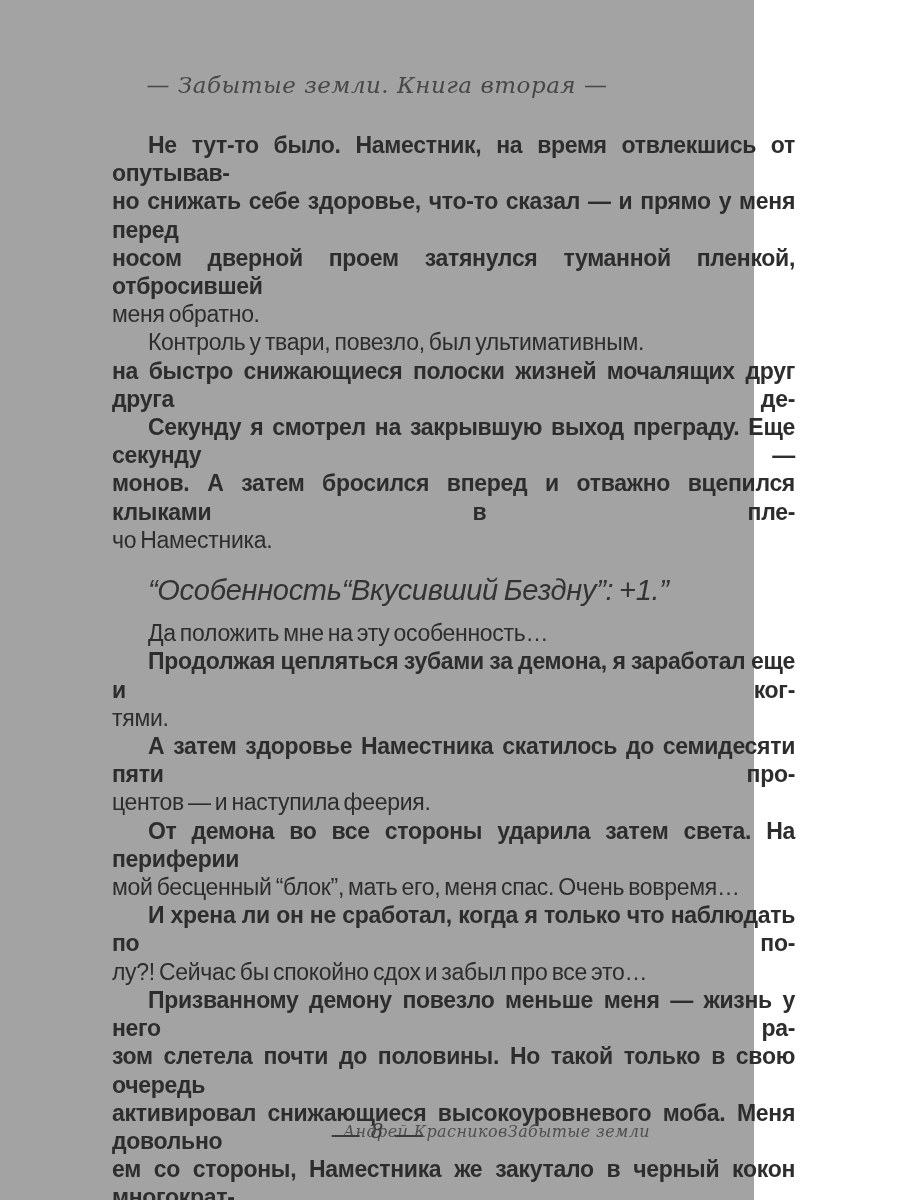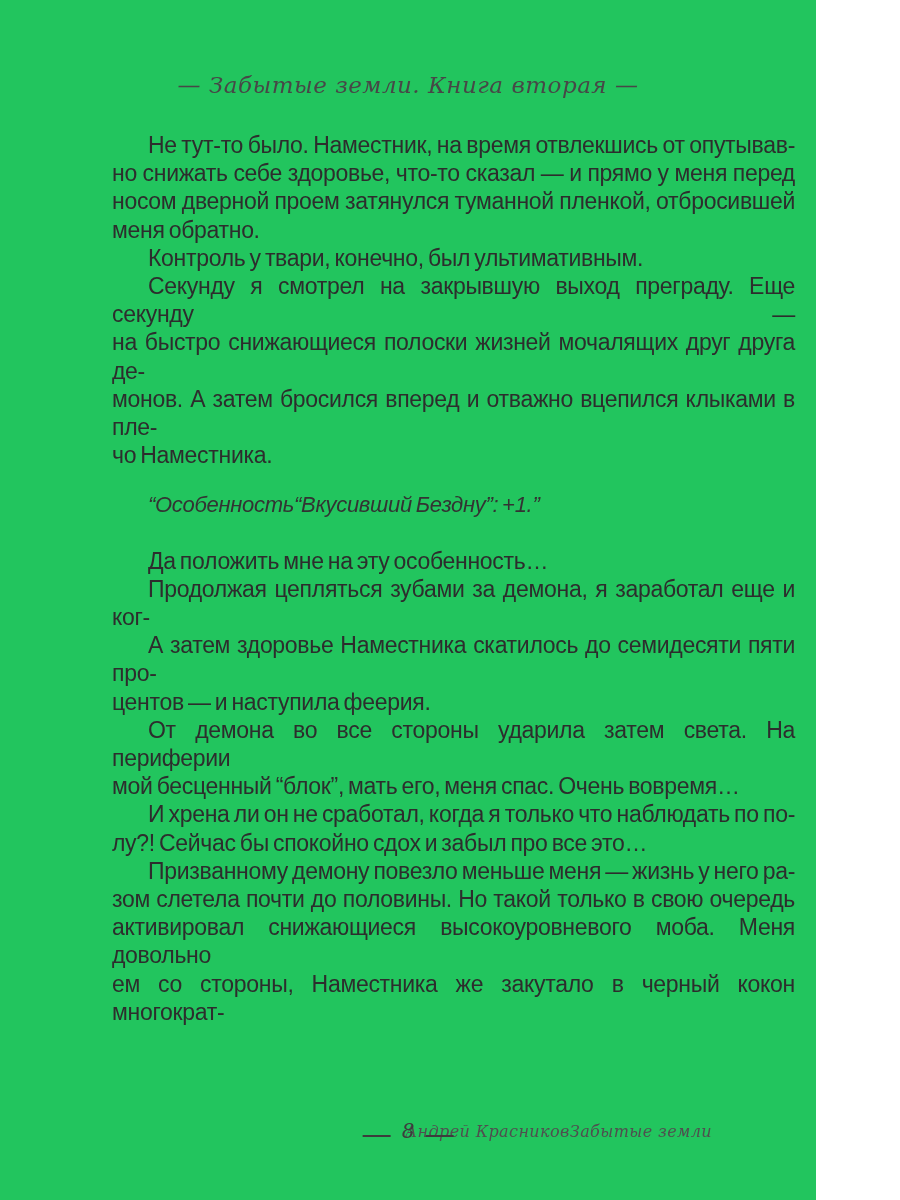--- a/index.html
+++ b/index.html
@@ -5,23 +5,23 @@
   html, body {
     margin: 0;
     padding: 0;
     width: 900px;
     height: 1200px;
     background: #ffffff;
     overflow: hidden;
   }
   .page {
     position: relative;
-    width: 816px;
+    width: 754px;
     height: 1200px;
-    background: #22c55e;
+    background: #a3a3a3;
     font-family: "Liberation Sans", "DejaVu Sans", sans-serif;
   }
   .running-title {
     position: absolute;
     top: 72px;
     left: 0;
     right: 0;
     text-align: center;
     font-family: "DejaVu Serif", serif;
     font-style: italic;
@@ -39,27 +39,28 @@
     letter-spacing: -0.3px;
     word-spacing: -2px;
     color: #2d2d2d;
   }
   .paragraph { margin: 0; }
   .line { white-space: normal; }
   .line.j {
     text-align: justify;
     -moz-text-align-last: justify;
     text-align-last: justify;
+    font-weight: bold;
   }
   .line.first { text-indent: 36px; }
   .paragraph.quote {
     font-style: italic;
     margin-top: 22px;
-    margin-bottom: 27px;
-    font-size: 22px;
+    margin-bottom: 15px;
+    font-size: 29px;
     color: #333333;
   }
   .page-footer {
     position: absolute;
     top: 1114px;
     left: 104px;
     right: 104px;
     height: 34px;
     display: flex;
     justify-content: flex-end;
@@ -101,36 +102,37 @@
   <div class="running-title">— Забытые земли. Книга вторая —</div>
 
   <div class="body-text">
       <div class="paragraph">
         <div class="line j first">Не тут-то было. Наместник, на время отвлекшись от опутывав-</div>
         <div class="line j">но снижать себе здоровье, что-то сказал — и прямо у меня перед</div>
         <div class="line j">носом дверной проем затянулся туманной пленкой, отбросившей</div>
         <div class="line">меня обратно.</div>
       </div>
       <div class="paragraph">
-        <div class="line first">Контроль у твари, конечно, был ультимативным.</div>
+        <div class="line first">Контроль у твари, повезло, был ультимативным.</div>
       </div>
       <div class="paragraph">
+        <div class="line j">на быстро снижающиеся полоски жизней мочалящих друг друга де-</div>
         <div class="line j first">Секунду я смотрел на закрывшую выход преграду. Еще секунду —</div>
-        <div class="line j">на быстро снижающиеся полоски жизней мочалящих друг друга де-</div>
         <div class="line j">монов. А затем бросился вперед и отважно вцепился клыками в пле-</div>
         <div class="line">чо Наместника.</div>
       </div>
       <div class="paragraph quote">
         <div class="line first">“Особенность“Вкусивший Бездну”: +1.”</div>
       </div>
       <div class="paragraph">
         <div class="line first">Да положить мне на эту особенность…</div>
       </div>
       <div class="paragraph">
         <div class="line j first">Продолжая цепляться зубами за демона, я заработал еще и ког-</div>
+        <div class="line">тями.</div>
       </div>
       <div class="paragraph">
         <div class="line j first">А затем здоровье Наместника скатилось до семидесяти пяти про-</div>
         <div class="line">центов — и наступила феерия.</div>
       </div>
       <div class="paragraph">
         <div class="line j first">От демона во все стороны ударила затем света. На периферии</div>
         <div class="line">мой бесценный “блок”, мать его, меня спас. Очень вовремя…</div>
       </div>
       <div class="paragraph">

